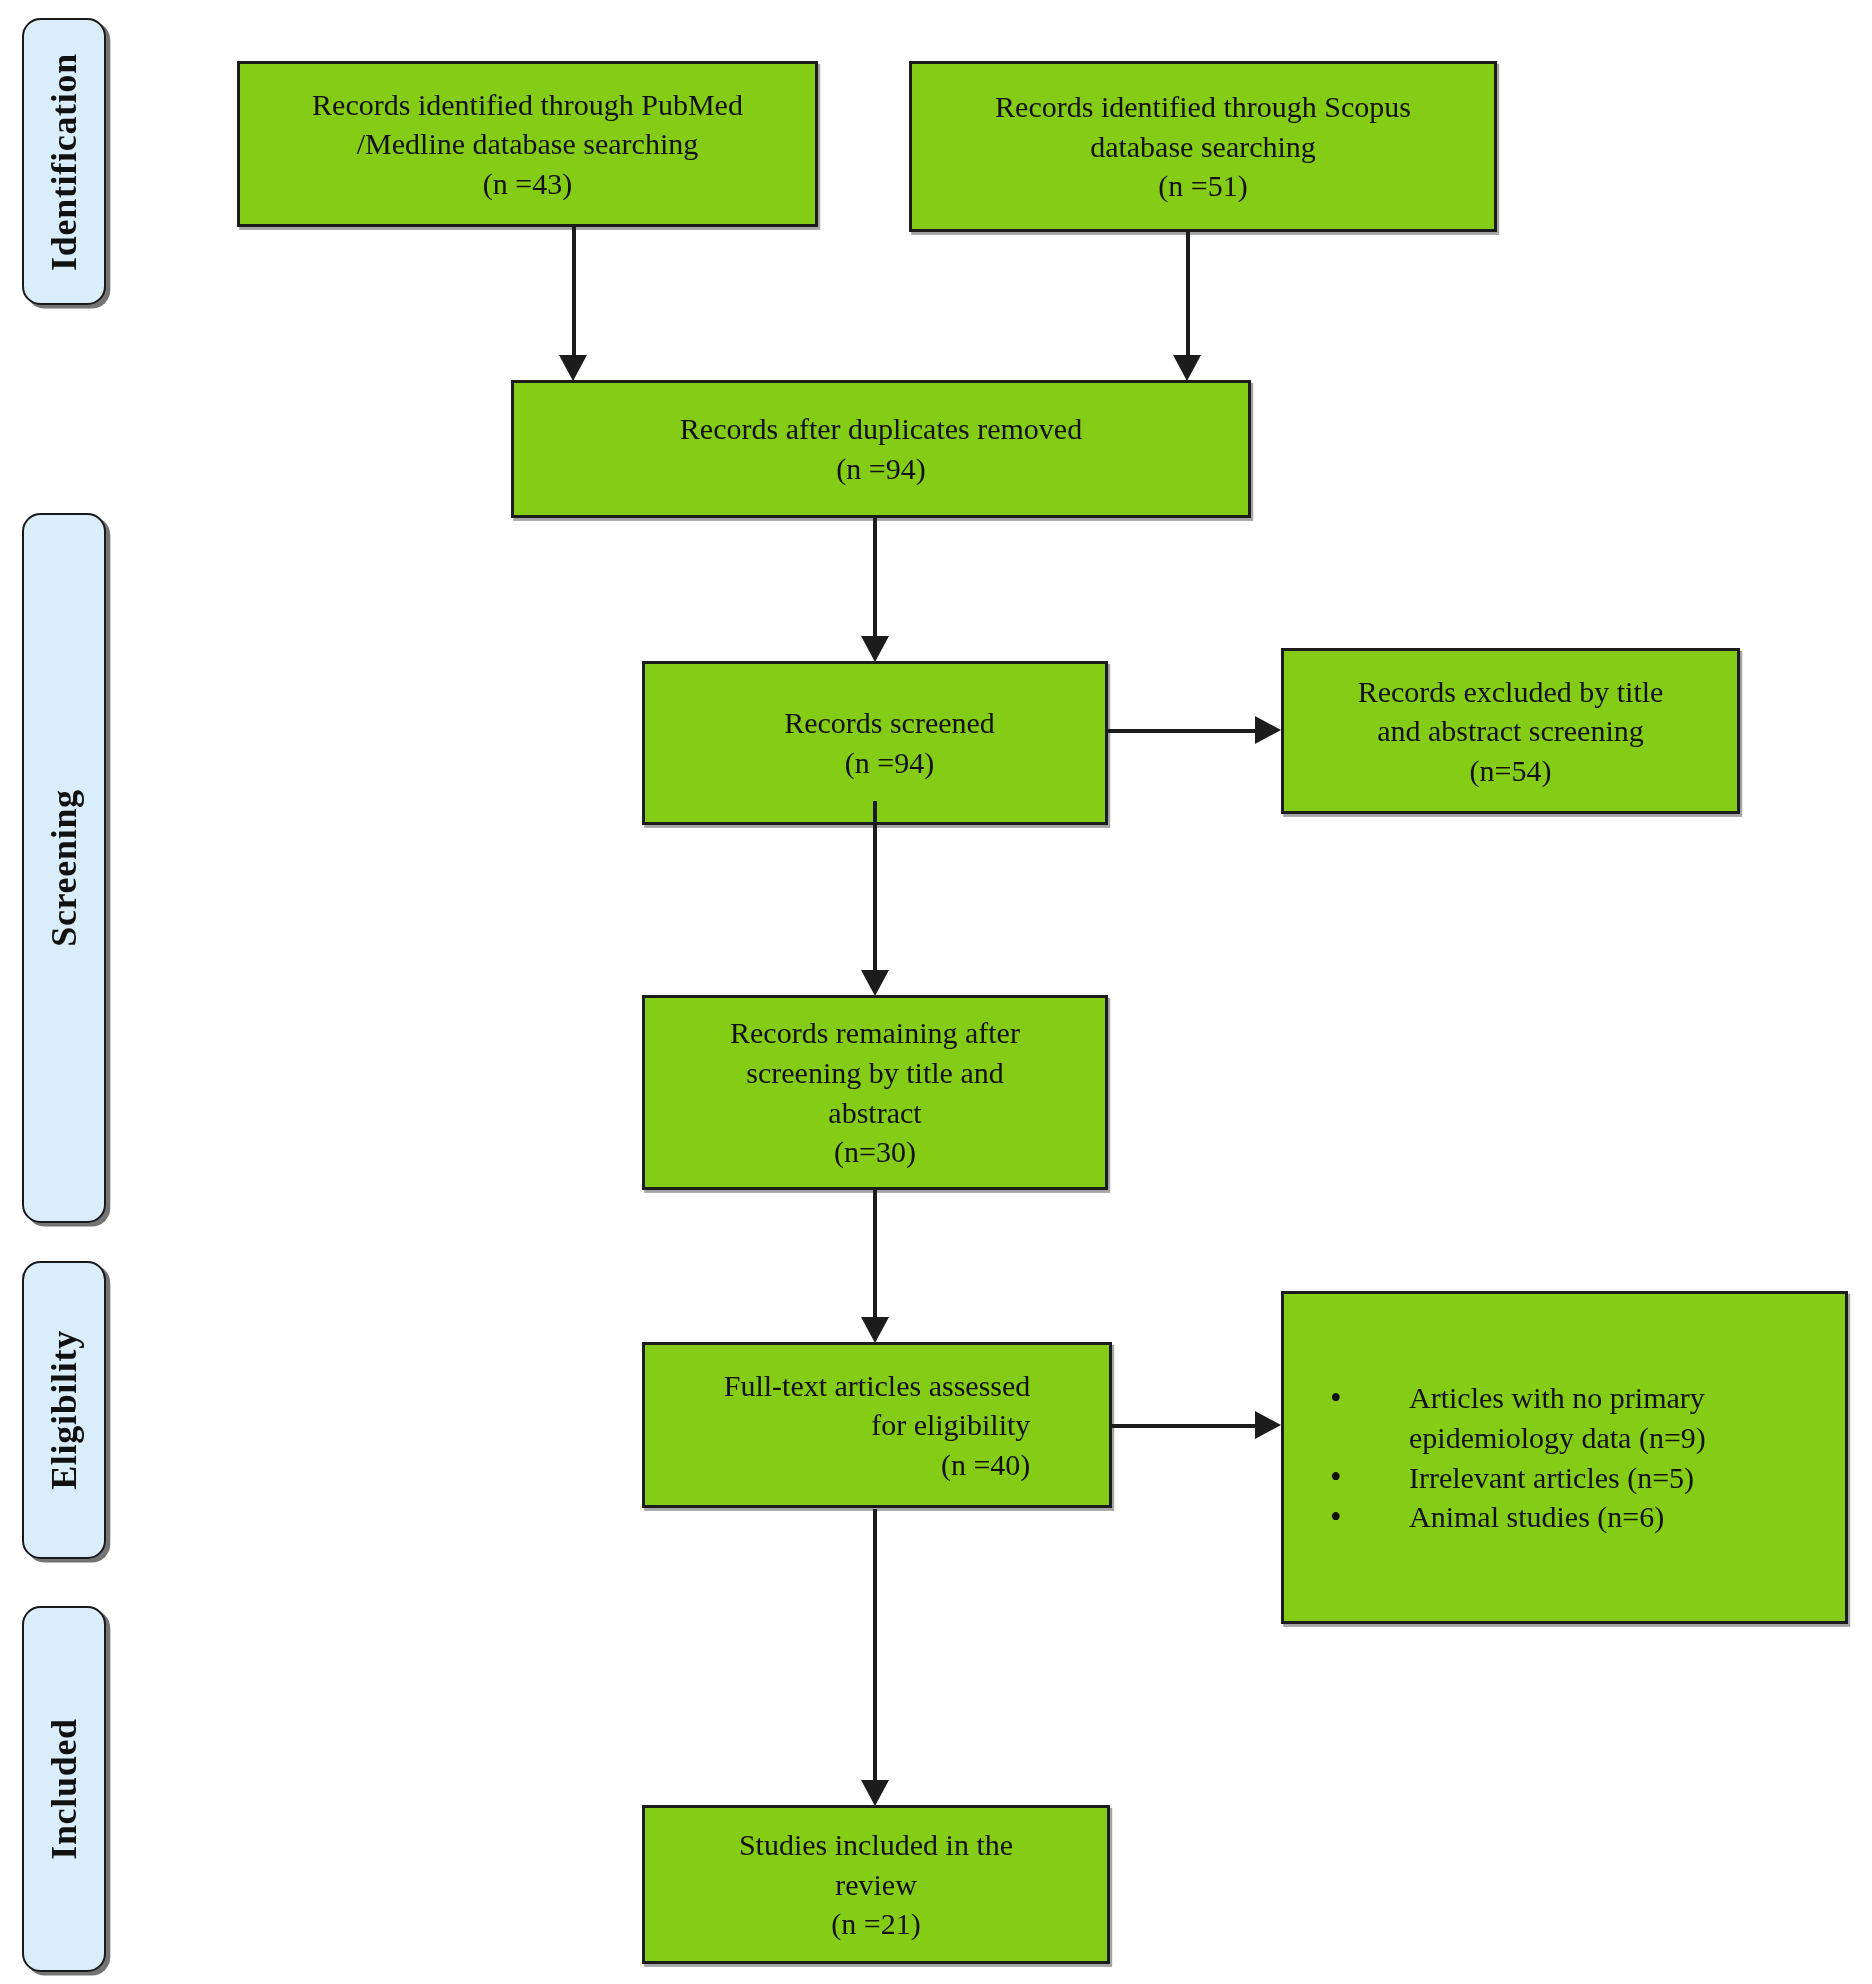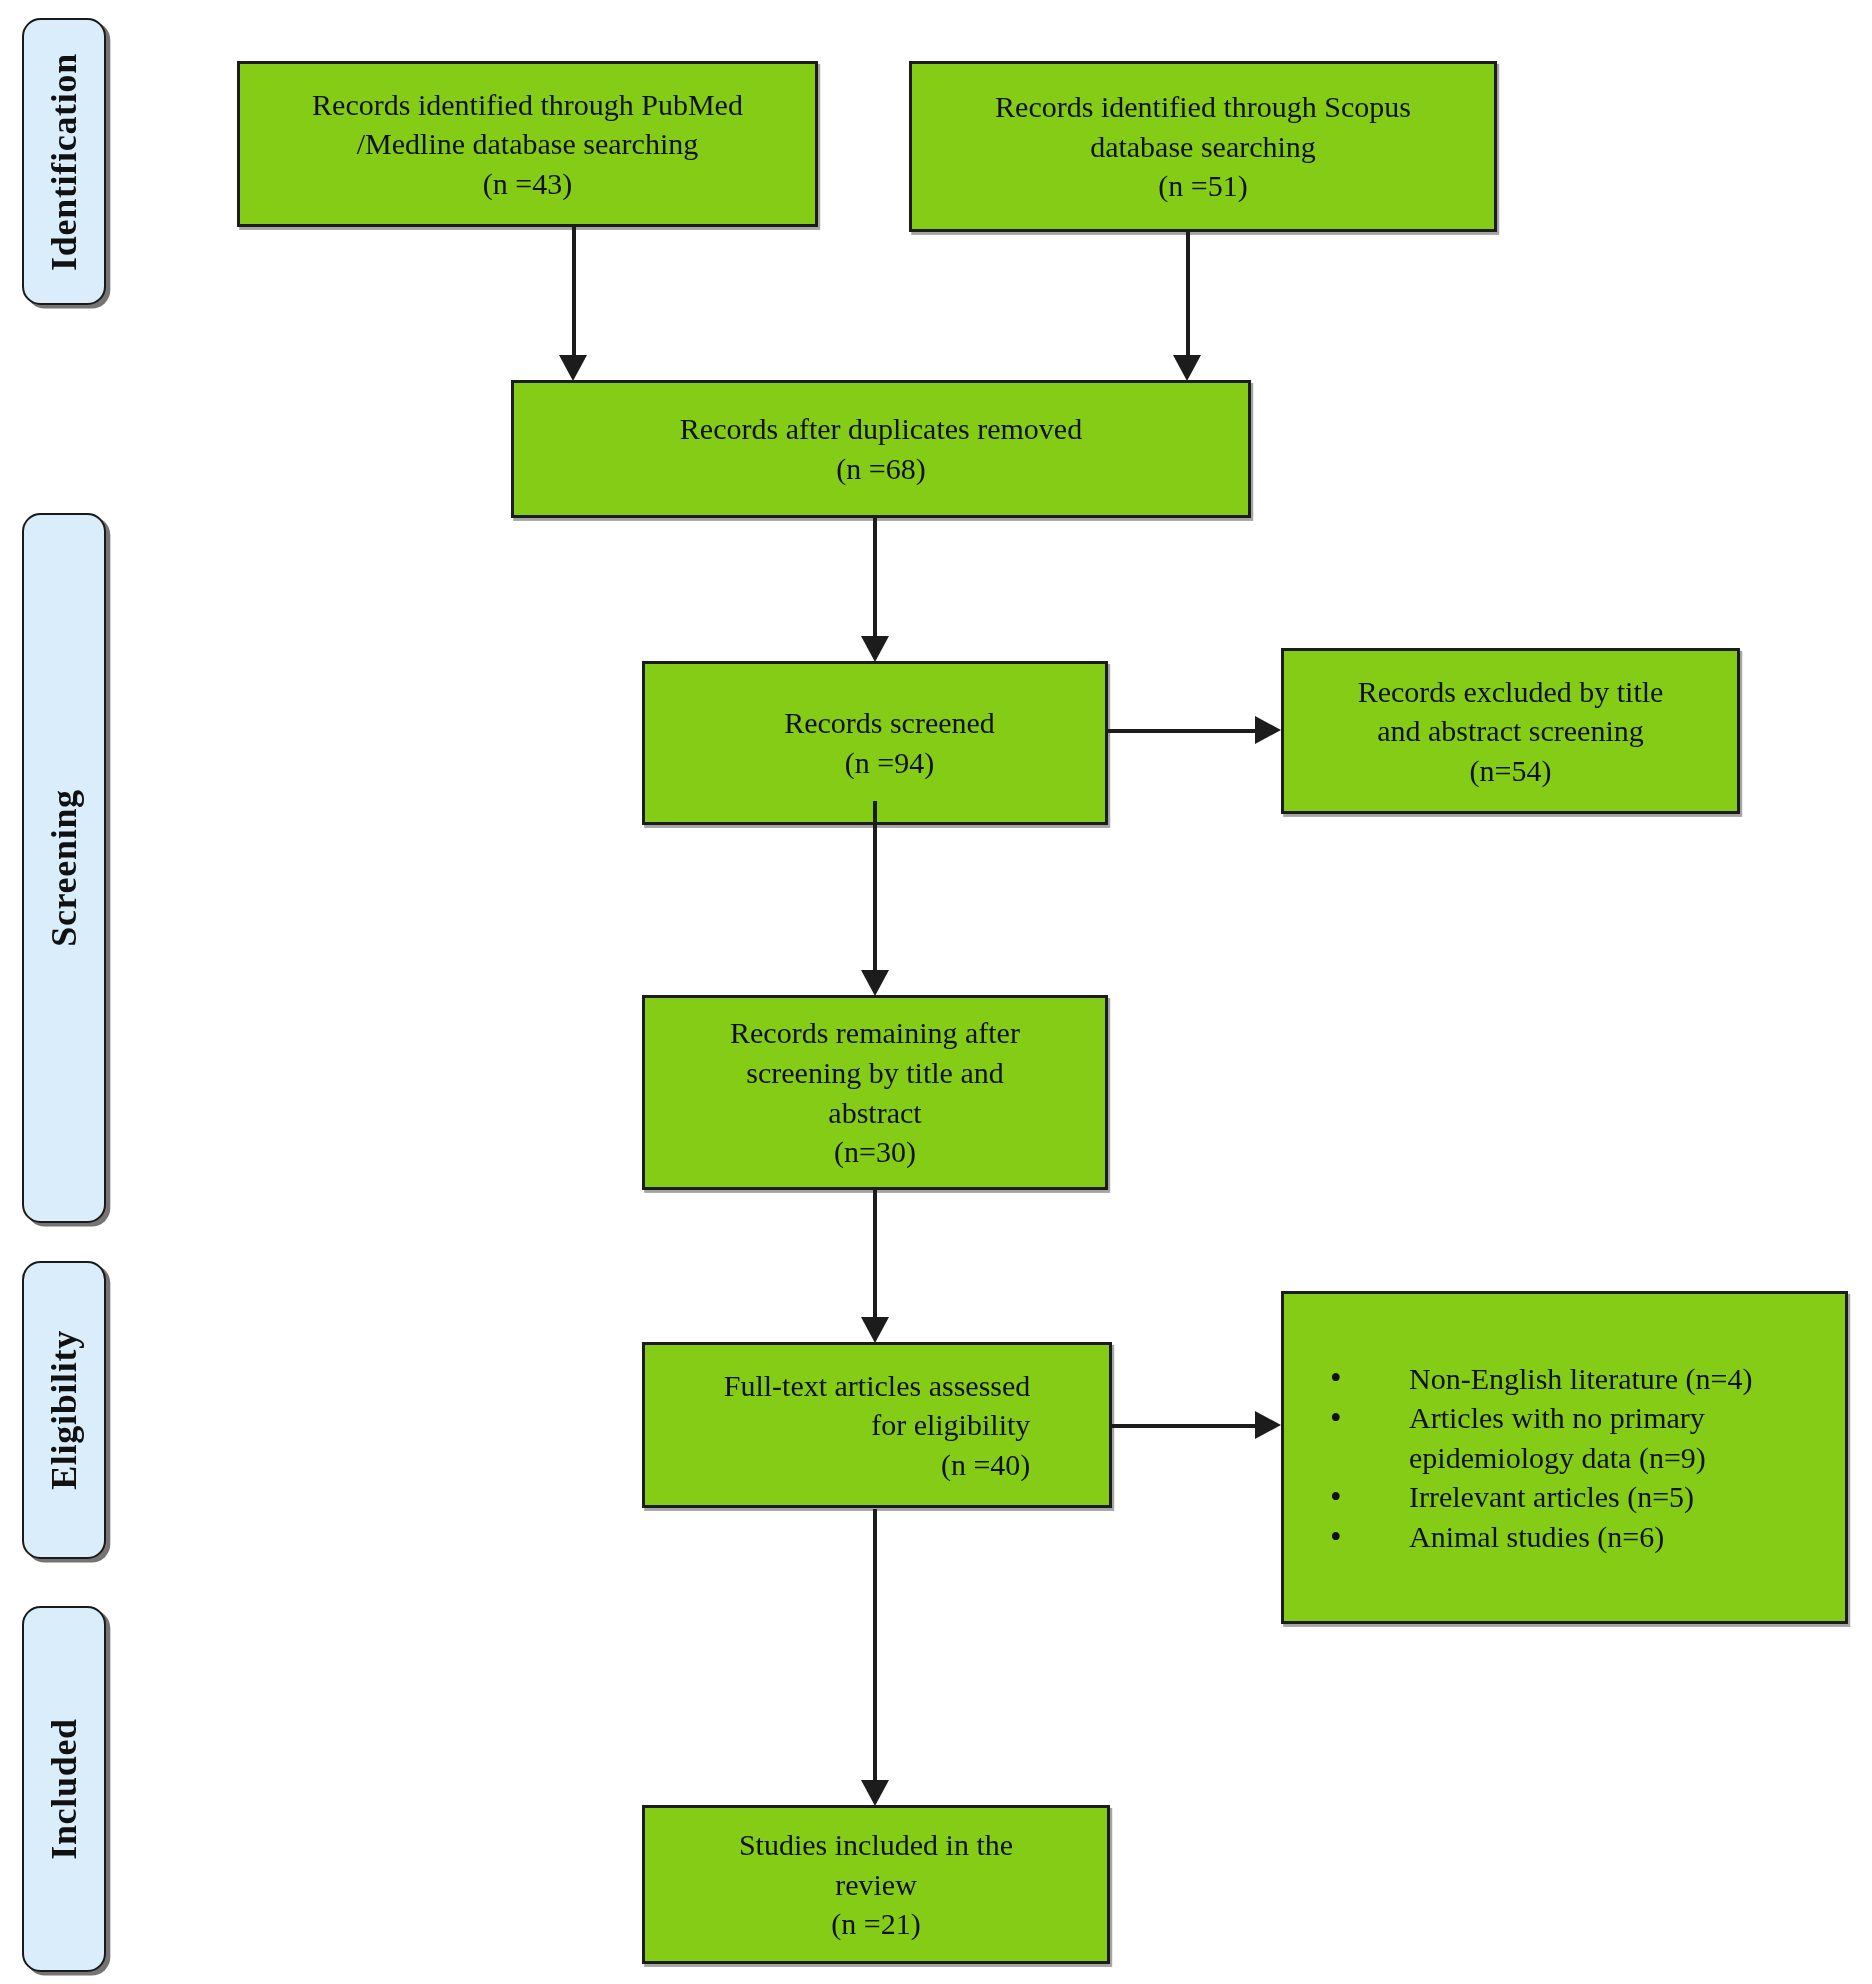--- a/index.html
+++ b/index.html
@@ -107,21 +107,21 @@
   </div>
 
   <div class="box" style="left:909px;top:61px;width:588px;height:171px;">
     <div class="box-text">Records identified through Scopus
 database searching
 (n =51)</div>
   </div>
 
   <div class="box" style="left:511px;top:380px;width:740px;height:138px;">
     <div class="box-text">Records after duplicates removed
-(n =68)</div>
+(n =94)</div>
   </div>
 
   <div class="box" style="left:642px;top:661px;width:466px;height:164px;padding-left:29px;">
     <div class="box-text">Records screened
 (n =94)</div>
   </div>
 
   <div class="box" style="left:1281px;top:648px;width:459px;height:166px;">
     <div class="box-text">Records excluded by title
 and abstract screening
@@ -136,21 +136,20 @@
   </div>
 
   <div class="box" style="left:642px;top:1342px;width:470px;height:166px;text-align:right;">
     <div class="box-text">Full-text articles assessed
 for eligibility
 (n =40)</div>
   </div>
 
   <div class="box bullets-box" style="left:1281px;top:1291px;width:567px;height:333px;">
     <ul class="reasons">
-        <li>Non-English literature (n=4)</li>
         <li>Articles with no primary
 epidemiology data (n=9)</li>
         <li>Irrelevant articles (n=5)</li>
         <li>Animal studies (n=6)</li>
       </ul>
   </div>
 
   <div class="box" style="left:642px;top:1805px;width:468px;height:159px;">
     <div class="box-text">Studies included in the
 review

